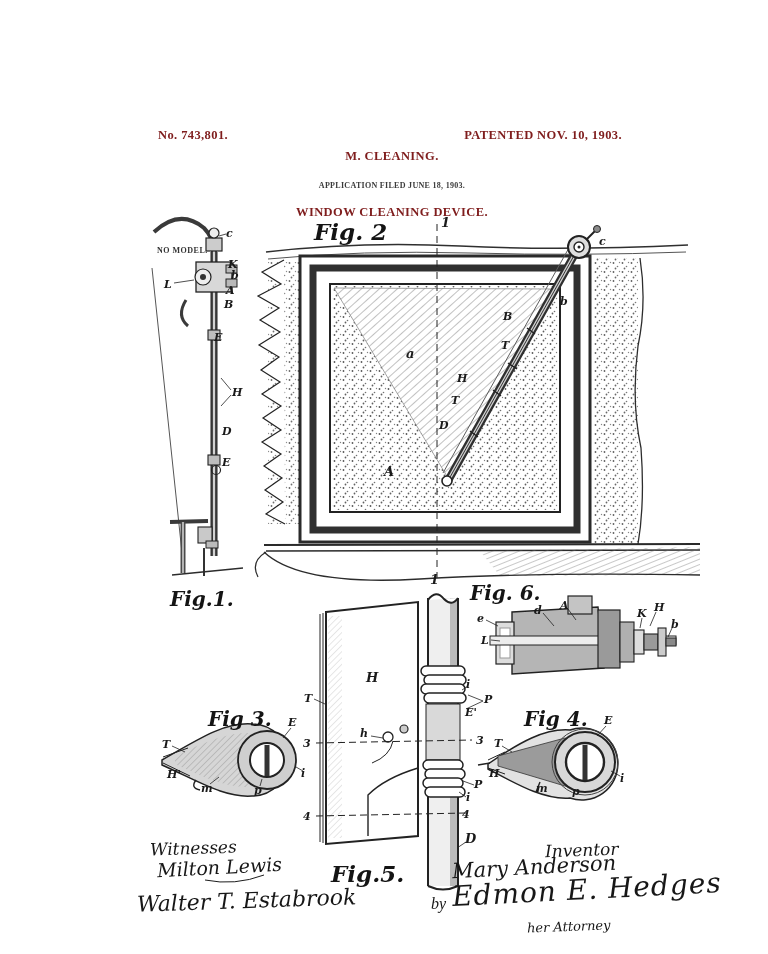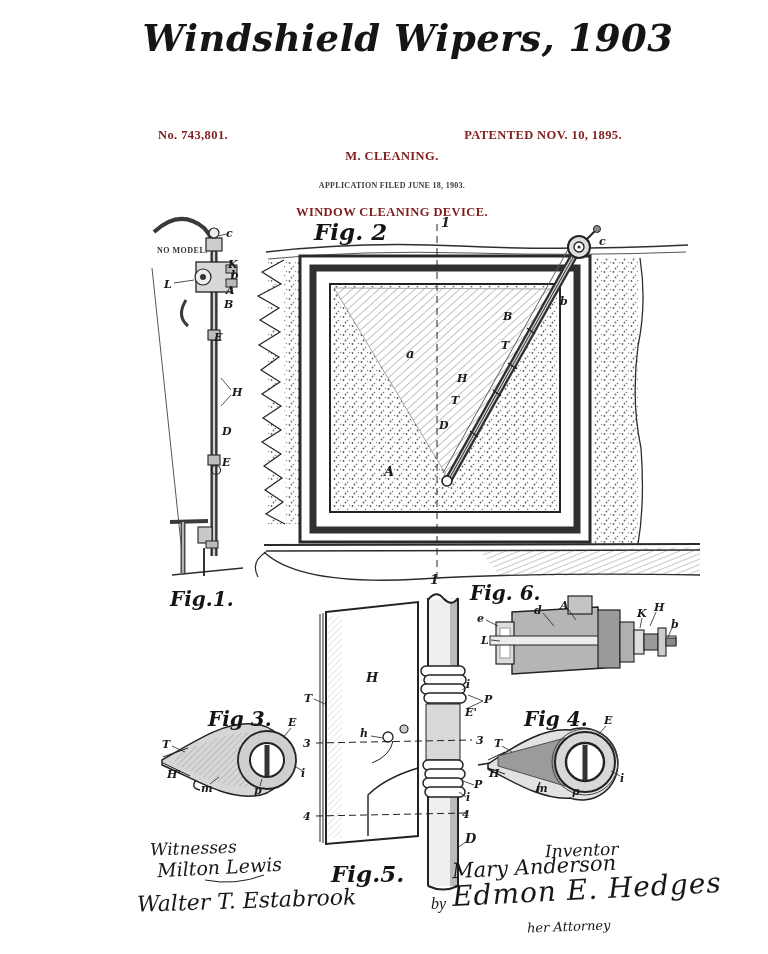--- a/index.html
+++ b/index.html
@@ -31,26 +31,25 @@
   svg text{font-family:"DejaVu Serif", serif;}
   .lbl{font-style:italic;font-weight:700;font-size:13px;fill:#1a1a1a;}
   .lblsm{font-style:italic;font-weight:700;font-size:11px;fill:#1a1a1a;}
   .cap{font-style:italic;font-weight:700;font-size:20px;fill:#141414;}
   .capbig{font-style:italic;font-weight:700;font-size:23px;fill:#141414;}
 </style>
 </head>
 <body>
 
 <div class="abs title-block">
-  <div class="title-line">Windshield Wipers, 1903</div>
 </div>
 
 <div class="abs hdr-row">
   <span class="hdr-sm">No. 743,801.</span>
-  <span class="hdr-sm">PATENTED NOV. 10, 1895.</span>
+  <span class="hdr-sm">PATENTED NOV. 10, 1903.</span>
 </div>
 <div class="abs hdr-center hdr-name hdr-sm">M. CLEANING.</div>
 <div class="abs hdr-center hdr-devtitle hdr-sm">WINDOW CLEANING DEVICE.</div>
 <div class="abs hdr-center hdr-app hdr-sm">APPLICATION FILED JUNE 18, 1903.</div>
 <div class="abs no-model hdr-sm">NO MODEL.</div>
 
 <svg class="abs" style="top:0;left:0;" width="768" height="954" viewBox="0 0 768 954">
   <defs>
     <pattern id="stip" width="9" height="9" patternUnits="userSpaceOnUse">
       <circle cx="1.5" cy="2" r="0.9" fill="#4e4e4e"></circle>

